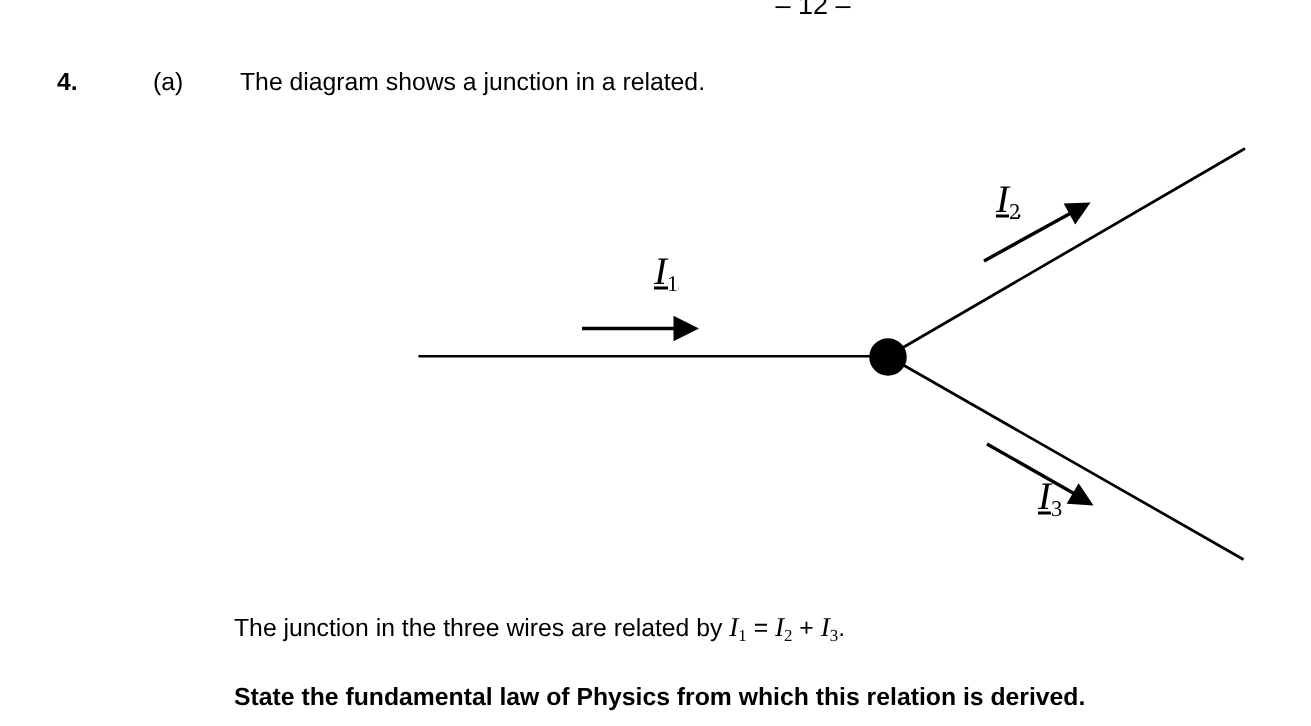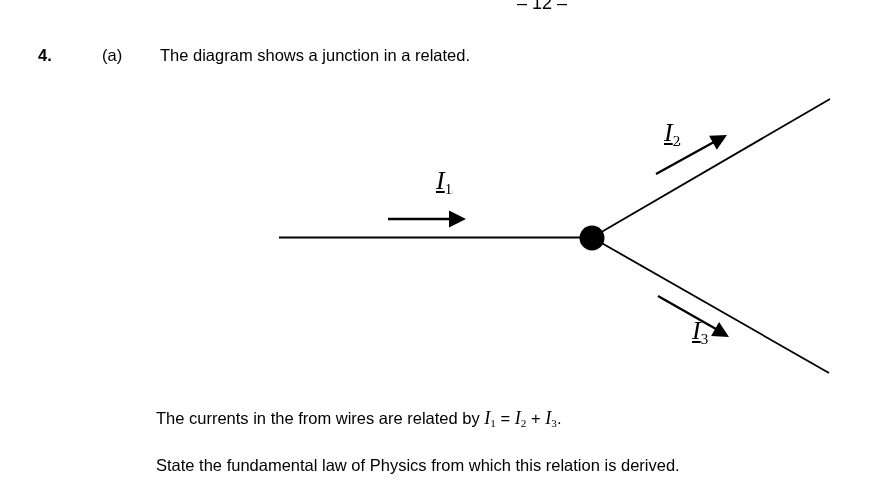--- a/index.html
+++ b/index.html
@@ -15,21 +15,21 @@
   .body-text { font-size: 16.5px; line-height: 1.2; }
   .bold { font-weight: bold; }
   .page-header {
     left: 517px; top: -7px;
     font-size: 18px;
   }
   .q-number { left: 38px; top: 46px; }
   .q-part   { left: 102px; top: 46px; }
   .q-intro  { left: 160px; top: 46px; }
   .relation-line { left: 156px; top: 408px; }
-  .closing-line  { left: 156px; top: 456px; }
+  .closing-line  { left: 156px; top: 456px; font-weight: bold; }
   .math-i {
     font-family: "Liberation Serif", "DejaVu Serif", serif;
     font-style: italic;
     font-size: 1.1em;
   }
   .math-sub {
     font-family: "Liberation Serif", "DejaVu Serif", serif;
     font-style: normal;
     font-size: 0.68em;
     vertical-align: -0.28em;
@@ -76,15 +76,15 @@
   <polygon points="727,135 716.8,149.7 709.1,135.7" fill="#000000"></polygon>
 
   <line x1="658" y1="296" x2="716" y2="329" stroke="#000000" stroke-width="2.3"></line>
   <polygon points="729,337 711.1,335.9 719.1,322.1" fill="#000000"></polygon>
 </svg>
 
 <div class="dlabel" style="left:436px; top:168px;"><span>I</span><sub>1</sub></div>
 <div class="dlabel" style="left:664px; top:120px;"><span>I</span><sub>2</sub></div>
 <div class="dlabel" style="left:664px; top:318px;margin-left:28px;"><span>I</span><sub>3</sub></div>
 
-<div class="abs body-text relation-line"><span>The currents in the from wires are related by </span><span class="math-i">I</span><span class="math-sub">1</span><span> = </span><span class="math-i">I</span><span class="math-sub">2</span><span> + </span><span class="math-i">I</span><span class="math-sub">3</span><span>.</span></div>
+<div class="abs body-text relation-line"><span>The junction in the three wires are related by </span><span class="math-i">I</span><span class="math-sub">1</span><span> = </span><span class="math-i">I</span><span class="math-sub">2</span><span> + </span><span class="math-i">I</span><span class="math-sub">3</span><span>.</span></div>
 
 <div class="abs body-text closing-line">State the fundamental law of Physics from which this relation is derived.</div>
 
 </body></html>

